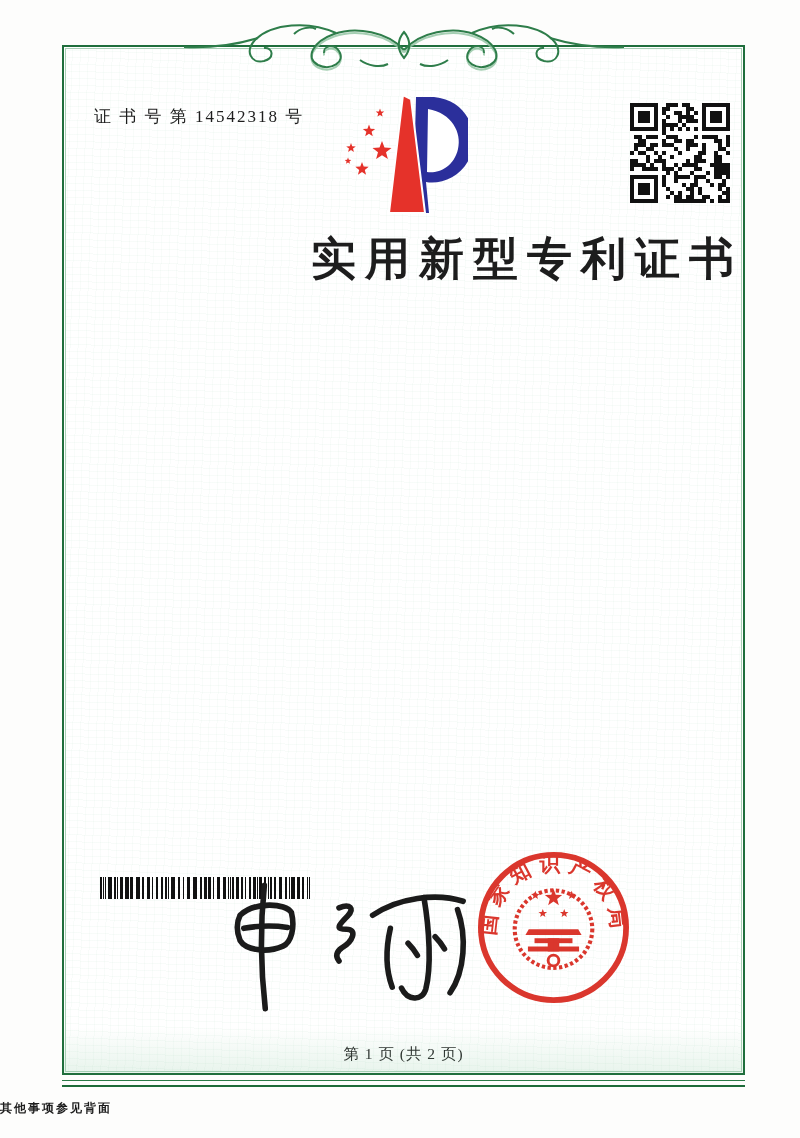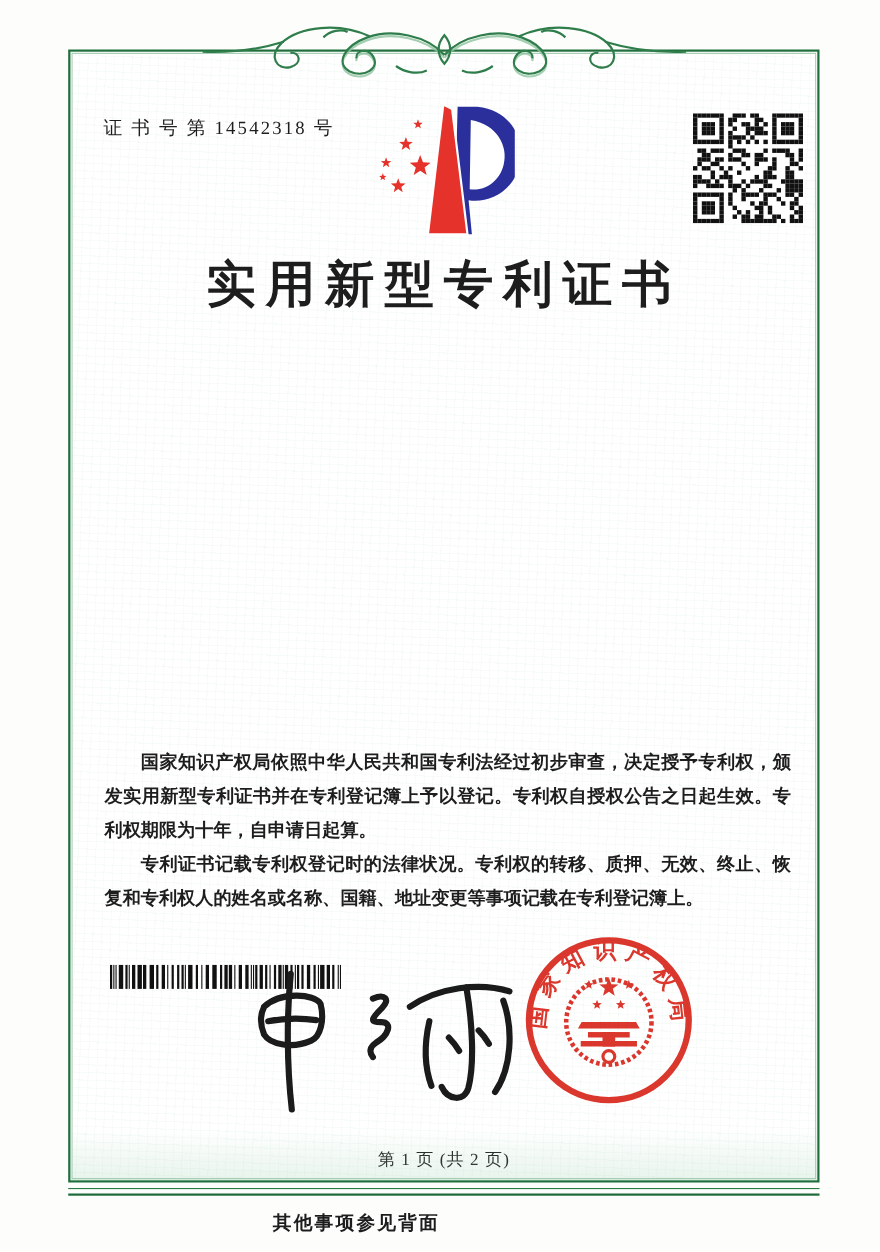--- a/index.html
+++ b/index.html
@@ -31,34 +31,34 @@
     position:absolute;left:50%;top:-27px;transform:translateX(-50%);
     width:440px;height:56px;
   }
   .cert-no{
     position:absolute;left:30px;top:58px;
     font-size:17px;font-weight:normal;letter-spacing:2px;
   }
   .logo{position:absolute;left:272px;top:44px;width:132px;height:130px;}
   .qr{position:absolute;left:566px;top:56px;width:100px;height:100px;background:#fff;}
   .title{
-    position:absolute;left:0;top:182px;width:100%;text-align:center;
+    position:absolute;left:0;top:182px;width:100%;text-align:right;
     font-size:45px;font-weight:bold;letter-spacing:9px;line-height:60px;
   }
   .fields{position:absolute;left:31px;top:292px;width:622px;font-size:17px;font-weight:bold;}
   .paras{position:absolute;left:31px;top:630px;width:624px;font-size:16.5px;font-weight:600;line-height:31px;text-align:justify;}
   .paras p{margin:0;text-indent:2em;}
   .barcode{position:absolute;left:36px;top:830px;width:214px;height:22px;}
   .signer{position:absolute;left:32px;top:882px;font-size:19px;font-weight:bold;line-height:33px;}
   .signature{position:absolute;left:135px;top:820px;width:280px;height:160px;}
   .seal{position:absolute;left:379px;top:798px;width:220px;text-align:center;}
   .seal svg{display:block;margin:0 auto;opacity:0.93;}
   .seal-date{margin-top:-10px;color:#cf1f17;font-size:17.5px;font-weight:bold;letter-spacing:1px;}
   .pageinfo{position:absolute;left:0;top:997px;width:100%;text-align:center;font-size:15.5px;letter-spacing:1px;}
-  .backnote{position:absolute;left:0;top:1100px;width:648px;text-align:center;font-size:17px;font-weight:bold;letter-spacing:2px;}
+  .backnote{position:absolute;left:0;top:1100px;width:648px;font-size:12px;font-weight:bold;letter-spacing:2px;}
 </style>
 </head>
 <body>
 
 <div class="frame">
 
   <svg class="ornament" viewBox="0 0 440 56" aria-hidden="true">
     <g fill="none" stroke="#8fc3a0" stroke-width="2" opacity="0.8" transform="translate(0,2.5)">
       <path d="M220,30 C204,12 172,6 150,14 C128,22 121,38 134,45 C147,51 162,42 155,31 C150,23 139,26 140,33"></path>
       <path d="M220,30 C236,12 268,6 290,14 C312,22 319,38 306,45 C293,51 278,42 285,31 C290,23 301,26 300,33"></path>
@@ -396,24 +396,20 @@
       <rect x="20" y="24" width="1" height="1" fill="#111"></rect>
       <rect x="22" y="24" width="1" height="1" fill="#111"></rect>
       <rect x="23" y="24" width="1" height="1" fill="#111"></rect>
       <rect x="24" y="24" width="1" height="1" fill="#111"></rect>
     </svg>
 
   <div class="title">实用新型专利证书</div>
 
   <div class="fields" id="fields"></div>
 
-  <div class="paras" id="paras">
-      <p>国家知识产权局依照中华人民共和国专利法经过初步审查，决定授予专利权，颁发实用新型专利证书并在专利登记簿上予以登记。专利权自授权公告之日起生效。专利权期限为十年，自申请日起算。</p>
-      <p>专利证书记载专利权登记时的法律状况。专利权的转移、质押、无效、终止、恢复和专利权人的姓名或名称、国籍、地址变更等事项记载在专利登记簿上。</p>
-    </div>
 
   <svg class="barcode" viewBox="0 0 214 22" preserveAspectRatio="none" aria-hidden="true" id="barsvg">
       <rect x="0" y="0" width="2" height="22" fill="#111"></rect>
       <rect x="3" y="0" width="1" height="22" fill="#111"></rect>
       <rect x="5" y="0" width="1" height="22" fill="#111"></rect>
       <rect x="8" y="0" width="4" height="22" fill="#111"></rect>
       <rect x="14" y="0" width="2" height="22" fill="#111"></rect>
       <rect x="17" y="0" width="1" height="22" fill="#111"></rect>
       <rect x="20" y="0" width="3" height="22" fill="#111"></rect>
       <rect x="25" y="0" width="4" height="22" fill="#111"></rect>

